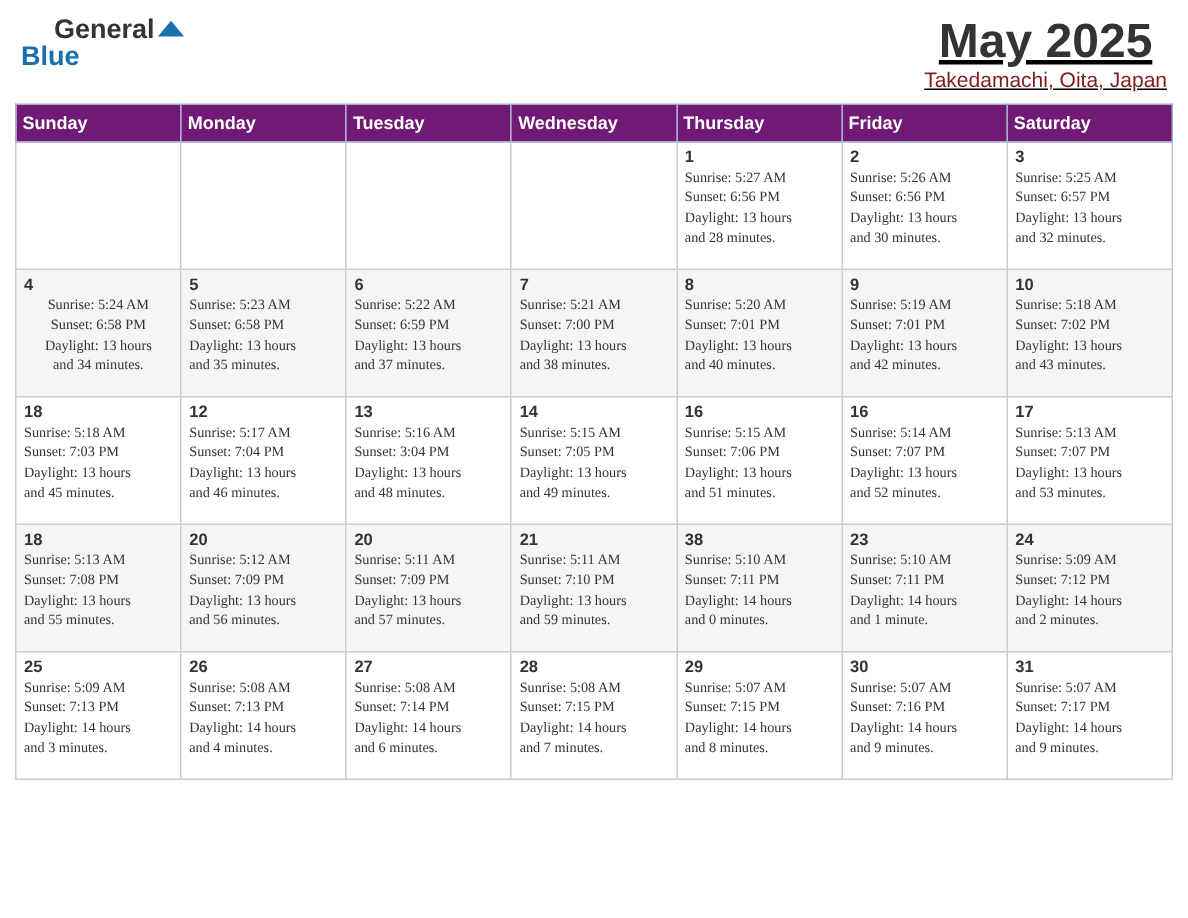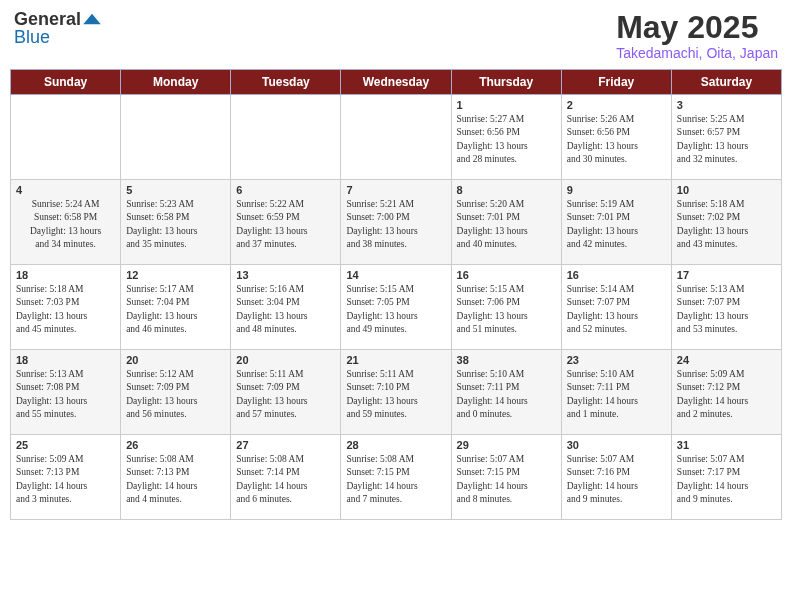--- a/index.html
+++ b/index.html
@@ -23,56 +23,57 @@
       align-items: flex-start;
     }
     .logo-general {
       font-size: 18px;
       font-weight: bold;
       color: #333;
       line-height: 1;
     }
     .logo-blue {
       font-size: 18px;
-      font-weight: normal;
+      font-weight: bold;
       color: #1a6faf;
       line-height: 1;
     }
     .logo-icon {
       display: inline-block;
       width: 18px;
       height: 14px;
       margin-left: 2px;
       vertical-align: middle;
     }
     .title-block {
-      text-align: left;
+      text-align: center;
+      text-decoration: underline;
     }
     .month-title {
       font-size: 32px;
       font-weight: bold;
       color: #333;
       line-height: 1.1;
     }
     .location {
       font-size: 14px;
-      color: #8b5cf6;
+      color: #7f1d1d;
     }
     .calendar {
       width: 100%;
       border-collapse: collapse;
       border: 1px solid #ccc;
     }
     .calendar th {
-      background-color: #7f1d1d;
+      background-color: #701a75;
       color: #fff;
       font-size: 12px;
       font-weight: bold;
       padding: 5px 4px;
-      text-align: center;
+      text-align: left;
       border: 1px solid #aac;
     }
     .calendar td {
       vertical-align: top;
       padding: 4px 5px;
       border: 1px solid #ccc;
       font-size: 10px;
       color: #333;
       width: calc(100% / 7);
       min-height: 80px;
@@ -98,21 +99,21 @@
     }
     .week-row td {
       height: 85px;
     }
   </style>
 </head>
 <body>
 
 <div class="header">
   <div class="logo">
-    <div style="display:flex; align-items:center;">
+    <div style="display:flex; align-items:center;margin-left:22px;">
       <span class="logo-general">General</span>
       <svg class="logo-icon" viewBox="0 0 20 16" xmlns="http://www.w3.org/2000/svg">
         <polygon points="10,2 20,14 0,14" fill="#1a6faf"></polygon>
       </svg>
     </div>
     <span class="logo-blue">Blue</span>
   </div>
   <div class="title-block">
     <div class="month-title">May 2025</div>
     <div class="location">Takedamachi, Oita, Japan</div>

